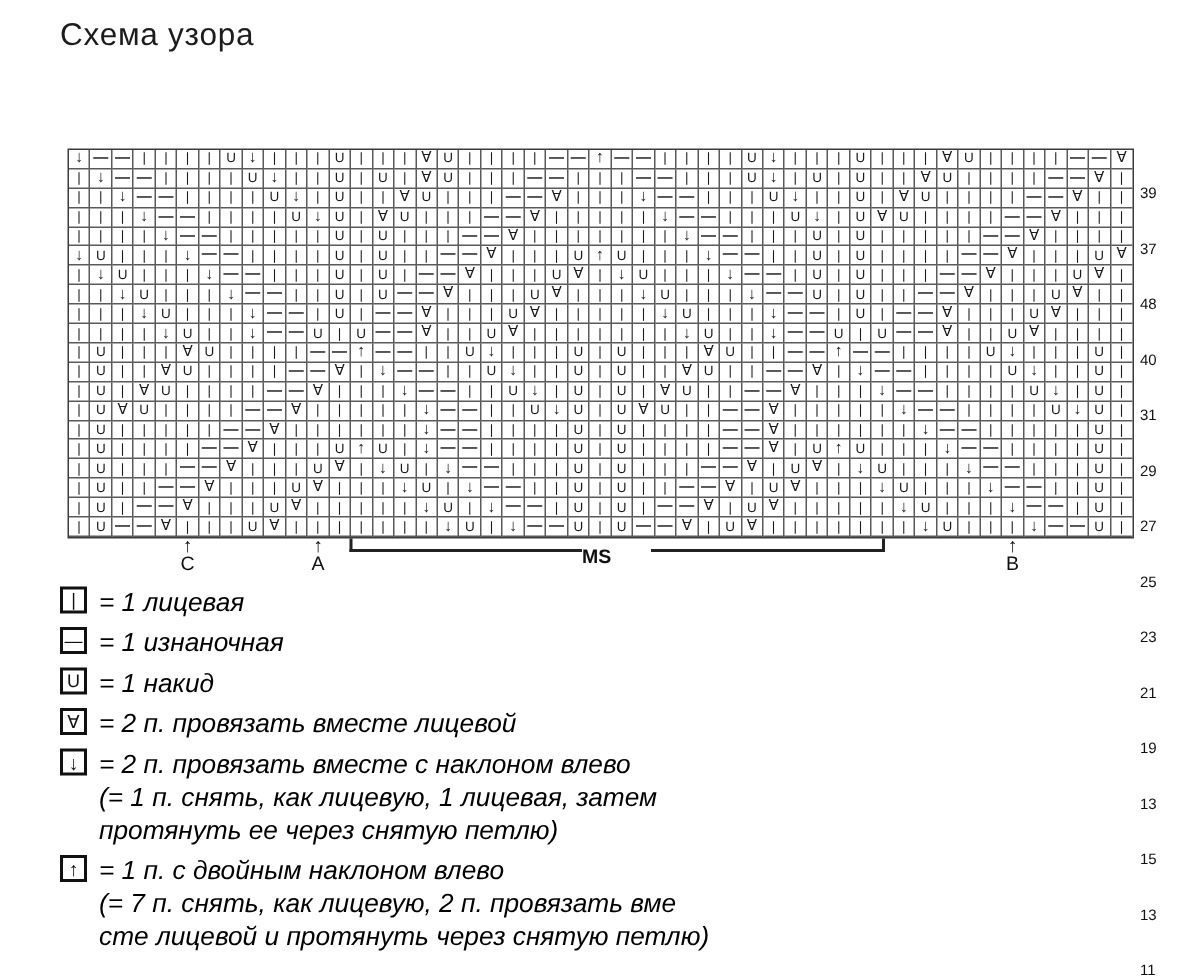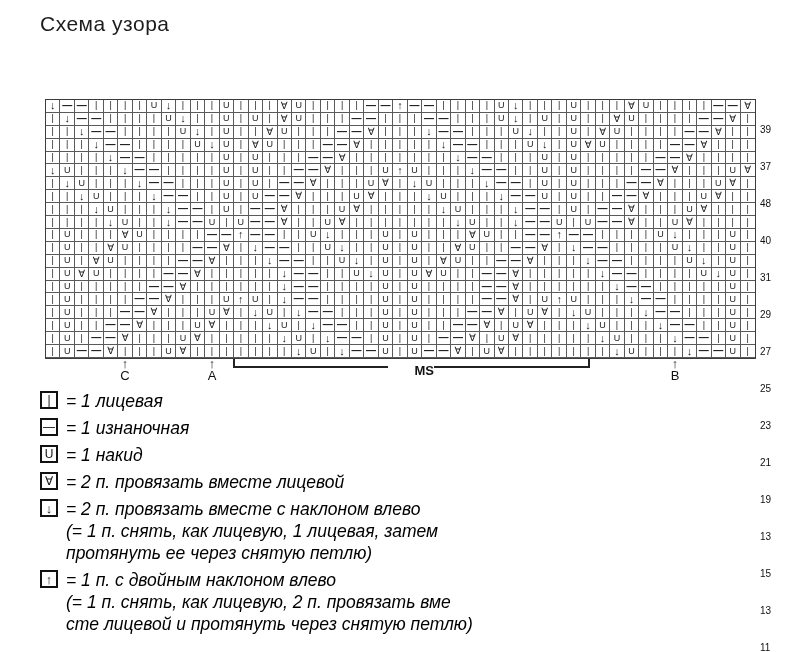--- a/index.html
+++ b/index.html
@@ -13,21 +13,21 @@
   .cell.sS,.cell.sT{font-size:11px;font-weight:700;}
   .cell.sK{font-size:10px;font-weight:400;}
   .cell.sO{font-size:9px;}
   .rownums{position:absolute;left:760px;top:99px;width:30px;}
   .rownums div{height:13px;line-height:13px;font-size:10px;color:#111;margin-top:24px;}
   
   .marker{position:absolute;text-align:center;width:24px;}
   .marker .arr{font-size:13px;font-weight:700;line-height:11px;display:block;}
   .marker .lbl{font-size:13px;line-height:14px;display:block;}
   .ms-bracket{position:absolute;left:233px;top:359px;width:357px;height:9px;border-left:2px solid #222;border-right:2px solid #222;border-bottom:2px solid #222;box-sizing:border-box;}
-  .ms-label{position:absolute;left:388px;top:363px;width:46px;text-align:right;font-size:13px;font-weight:700;background:#fff;line-height:15px;}
+  .ms-label{position:absolute;left:388px;top:363px;width:46px;text-align:left;font-size:13px;font-weight:700;background:#fff;line-height:15px;}
   
   .legend{position:absolute;left:40px;top:390px;width:740px;}
   .leg-item{display:flex;align-items:flex-start;margin-bottom:5px;}
   .leg-box{width:18px;height:18px;border:2px solid #111;box-sizing:border-box;display:flex;align-items:center;justify-content:center;font-size:12px;line-height:1;margin-right:8px;flex:0 0 auto;margin-top:1px;}
   .leg-box.bold{font-weight:700;font-size:13px;}
   .leg-text{font-size:17.5px;font-style:italic;font-weight:400;line-height:22px;color:#000000;}
   .leg-text .wrap{display:block;}
 </style>
 </head>
 <body>
@@ -1086,17 +1086,17 @@
       <span class="leg-text">
         <span class="wrap">= 2 п. провязать вместе с наклоном влево</span>
         <span class="wrap">(= 1 п. снять, как лицевую, 1 лицевая, затем</span>
         <span class="wrap">протянуть ее через снятую петлю)</span>
       </span>
     </div>
     <div class="leg-item">
       <span class="leg-box bold">↑</span>
       <span class="leg-text">
         <span class="wrap">= 1 п. с двойным наклоном влево</span>
-        <span class="wrap">(= 1 п. снять, как лицевую, 2 п. провязать вме</span>
+        <span class="wrap">(= 7 п. снять, как лицевую, 2 п. провязать вме</span>
         <span class="wrap">сте лицевой и протянуть через снятую петлю)</span>
       </span>
     </div>
   </div>
 
 </body></html>

